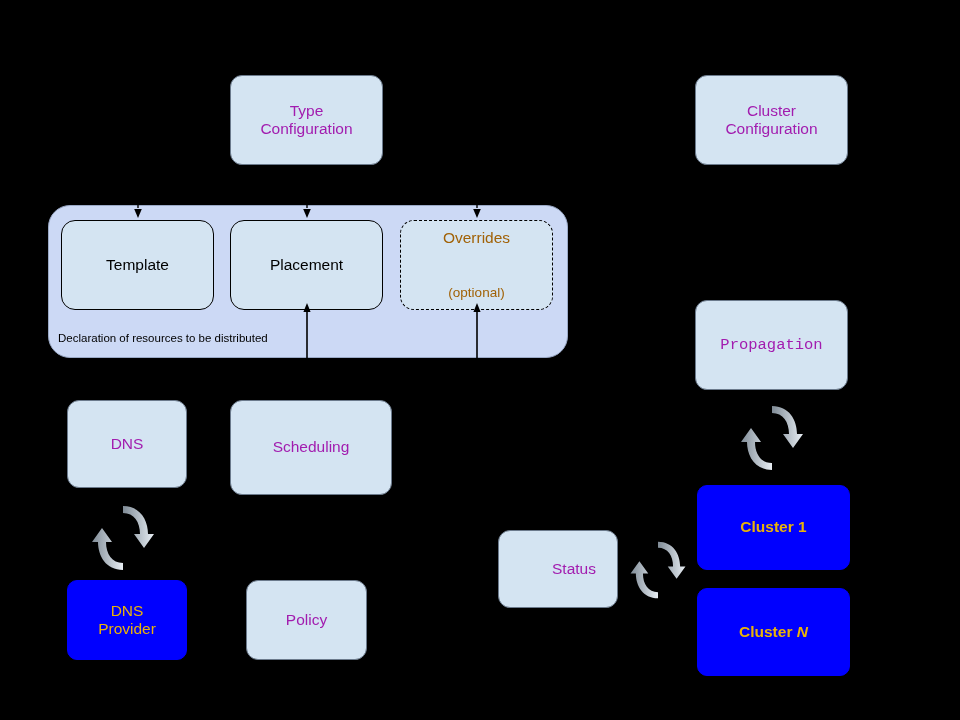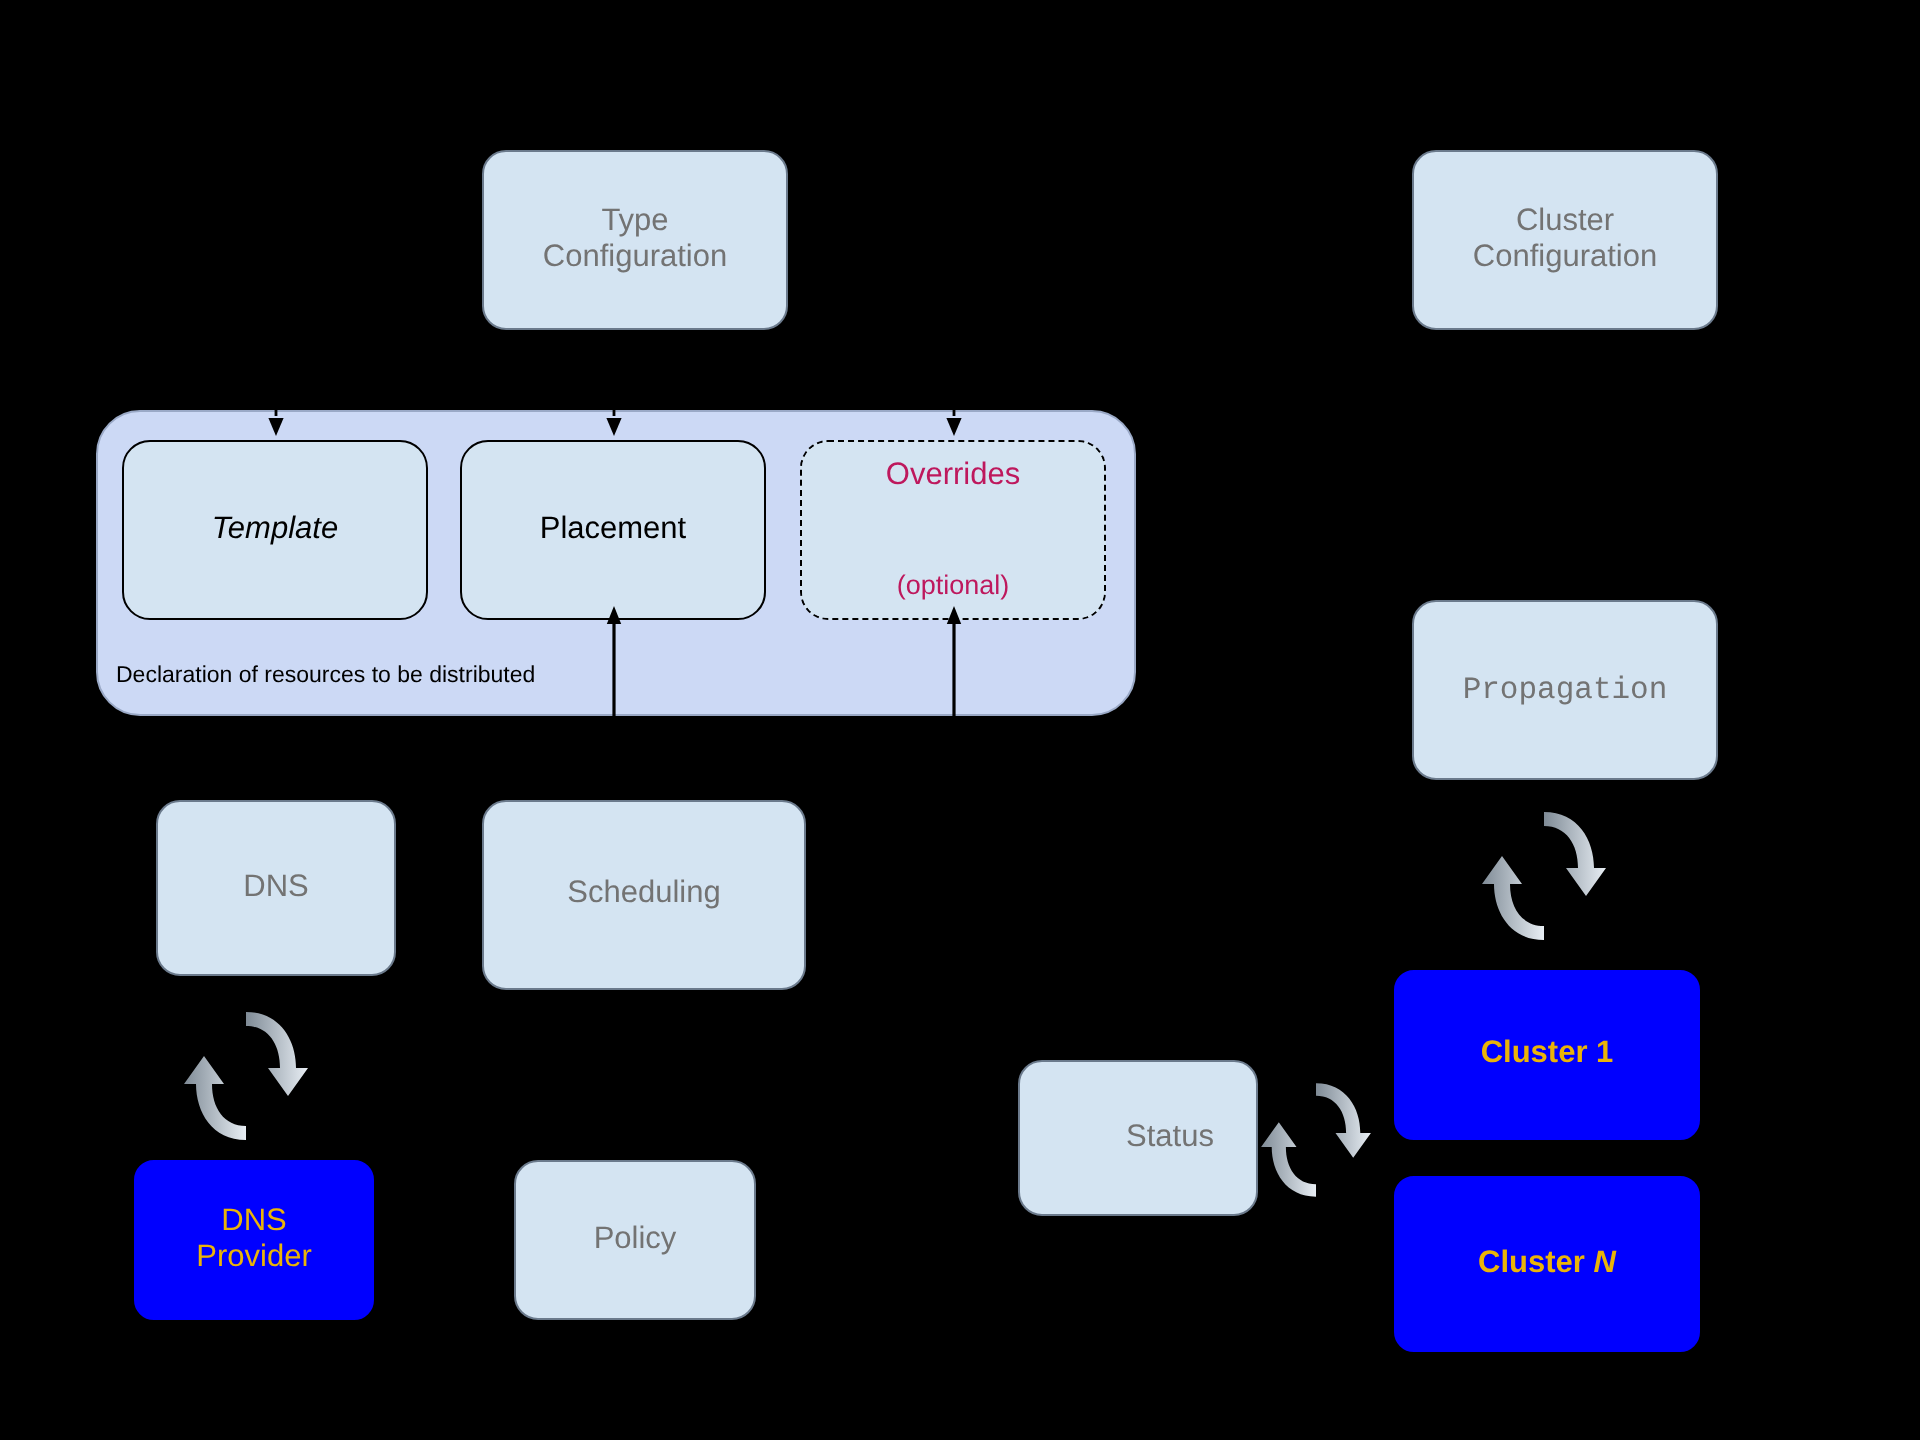--- a/index.html
+++ b/index.html
@@ -22,37 +22,36 @@
     align-items: center;
     justify-content: center;
     text-align: center;
     line-height: 1.18;
   }
   
   .box-light {
     background: #d4e4f2;
     border: 1px solid #6b7a8c;
     border-radius: 12px;
-    color: #737373;
-    font-size: 15.5px;
-    margin-left: 11px;
+    color: #a21caf;
+    font-size: 15.5px;
   }
   
   .box-inner {
     background: #d4e4f2;
     border: 1px solid #000000;
     border-radius: 14px;
     color: #000000;
     font-size: 15.5px;
   }
   .box-inner-dashed {
     background: #d4e4f2;
     border: 1.4px dashed #000000;
     border-radius: 14px;
-    color: #be185d;
+    color: #a16207;
     font-size: 15.5px;
   }
   
   .box-blue {
     background: #0000ff;
     border: 1px solid #0000ff;
     border-radius: 10px;
     color: #eab308;
     font-size: 15.5px;
   }
@@ -92,21 +91,21 @@
 
   <div class="node box-light" style="left:695px; top:75px; width:153px; height:90px;">
     <div>
       <span>Cluster</span><br>
       <span>Configuration</span>
     </div>
   </div>
 
   <div class="group-container" style="left:48px; top:205px; width:520px; height:153px;"></div>
 
-  <div class="node box-inner" style="left:61px; top:220px; width:153px; height:90px;font-style:italic;">
+  <div class="node box-inner" style="left:61px; top:220px; width:153px; height:90px;">
     <span>Template</span>
   </div>
 
   <div class="node box-inner" style="left:230px; top:220px; width:153px; height:90px;">
     <span>Placement</span>
   </div>
 
   <div class="node box-inner-dashed" style="left:400px; top:220px; width:153px; height:90px;">
     <div>
       <span>Overrides</span>

